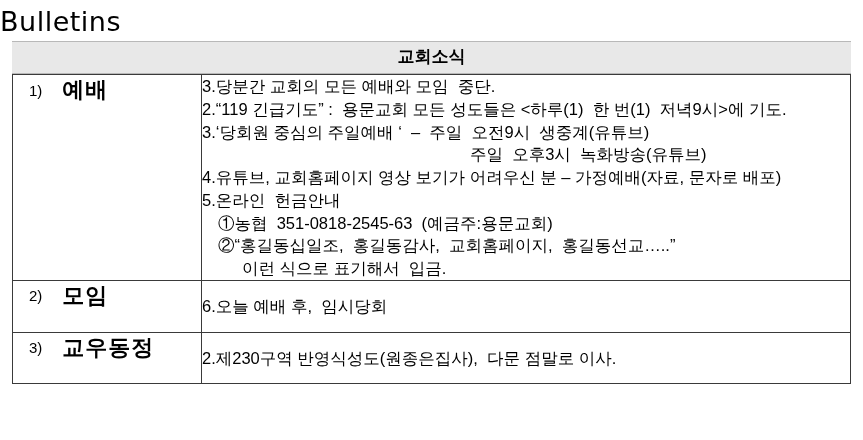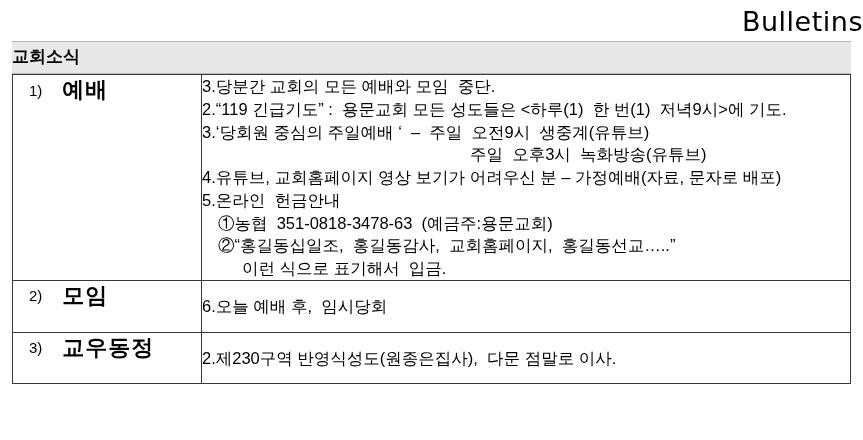--- a/index.html
+++ b/index.html
@@ -14,33 +14,34 @@
     color: #000000;
     overflow: hidden;
   }
   .page {
     position: relative;
     width: 863px;
     height: 440px;
     box-sizing: border-box;
   }
   .title {
-    text-align: right;
+    text-align: left;
     font-size: 27px;
     font-weight: 400;
     letter-spacing: 0.5px;
     padding-top: 6px;
     padding-bottom: 4px;
     font-family: "DejaVu Sans", sans-serif;
   }
   .subtitle-bar {
     margin: 0 12px;
     background: #e8e8e8;
     border-top: 1px solid #b8b8b8;
     border-bottom: 1px solid #b8b8b8;
+    text-align: center;
     font-size: 17px;
     font-weight: 700;
     padding: 3px 0 5px 0;
   }
   table.bulletins {
     margin: 0 12px;
     border-collapse: collapse;
     width: 839px;
     table-layout: fixed;
   }
@@ -118,21 +119,21 @@
             <span class="label-text">예배</span>
           </div>
         </td>
         <td class="content-cell">
           <div class="line">3.당분간 교회의 모든 예배와 모임  중단.</div>
           <div class="line">2.“119 긴급기도” :  용문교회 모든 성도들은 &lt;하루(1)  한 번(1)  저녁9시&gt;에 기도.</div>
           <div class="line">3.‘당회원 중심의 주일예배 ‘  –  주일  오전9시  생중계(유튜브)</div>
           <div class="line indent-right">주일  오후3시  녹화방송(유튜브)</div>
           <div class="line">4.유튜브, 교회홈페이지 영상 보기가 어려우신 분 – 가정예배(자료, 문자로 배포)</div>
           <div class="line">5.온라인  헌금안내</div>
-          <div class="line sub">①농협  351-0818-3478-63  (예금주:용문교회)</div>
+          <div class="line sub">①농협  351-0818-2545-63  (예금주:용문교회)</div>
           <div class="line sub">②“홍길동십일조,  홍길동감사,  교회홈페이지,  홍길동선교…..”</div>
           <div class="line sub2">이런 식으로 표기해서  입금.</div>
         </td>
       </tr>
 
       <tr class="row-moim">
         <td class="label-cell">
           <div class="label-inner">
             <span class="label-num">2)</span>
             <span class="label-text">모임</span>

